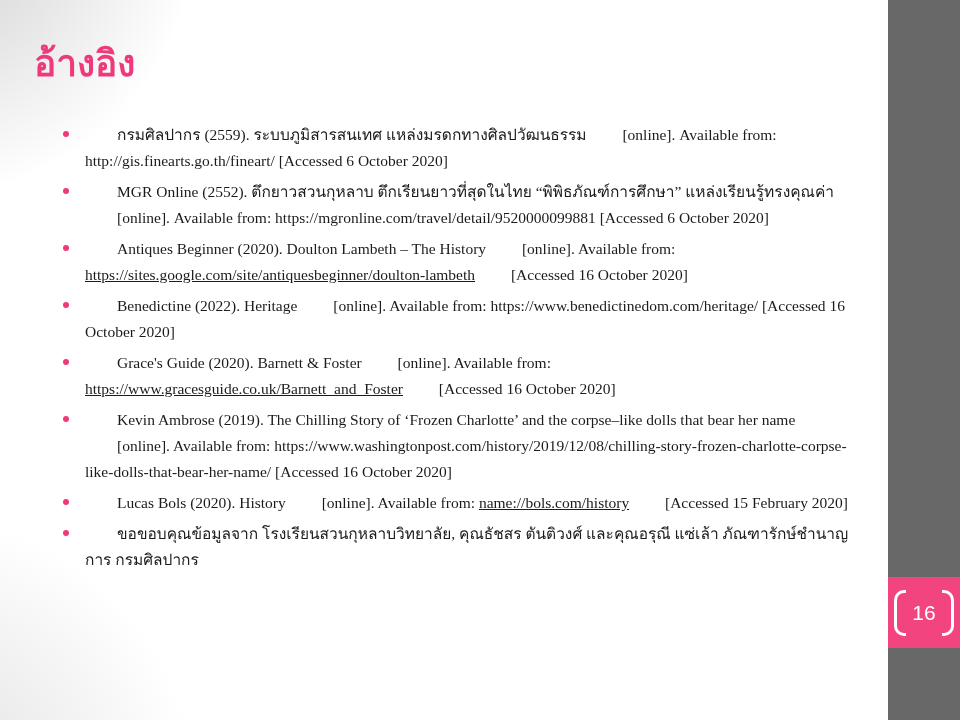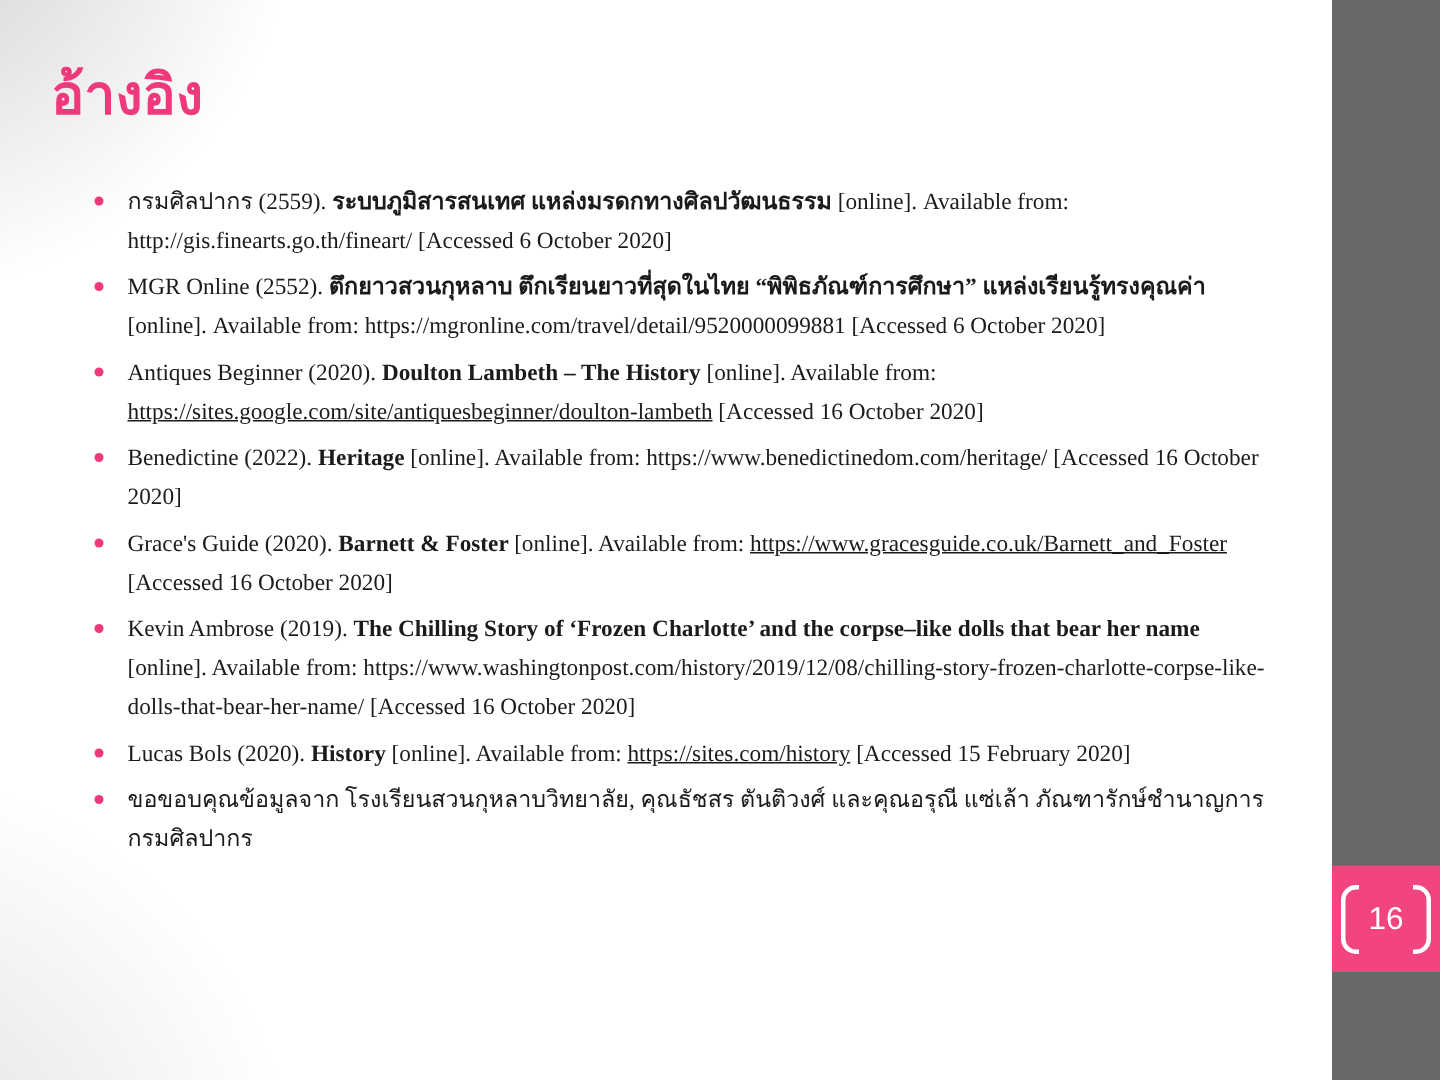--- a/index.html
+++ b/index.html
@@ -65,22 +65,22 @@
     font-size:15.5px;
     line-height:26px;
     color:#1b1b1b;
   }
   .dot {
     position:absolute; left:1px; top:9px;
     width:6px; height:6px;
     border-radius:50%;
     background:#EE3A7C;
   }
-  .seg-normal { font-weight:normal; }
-  .seg-bold   { font-weight:bold;text-align:center; }
+  .seg-normal { font-weight:normal;margin-left:32px; }
+  .seg-bold   { font-weight:normal;text-align:center; }
   .seg-link   { font-weight:normal; text-decoration:underline; color:#1b1b1b; cursor:pointer;margin-top:28px; }
 </style>
 </head>
 <body>
 
 <div class="slide">
   <div class="sidebar"></div>
 
   <div class="page-badge">
     <span class="bracket left"></span>
@@ -90,16 +90,16 @@
 
   <h1 class="title">อ้างอิง</h1>
 
   <ul class="refs" id="refs">
       <li><span class="dot"></span><span class="seg-normal">กรมศิลปากร (2559). </span><span class="seg-bold">ระบบภูมิสารสนเทศ แหล่งมรดกทางศิลปวัฒนธรรม </span><span class="seg-normal">[online]. Available from: http://gis.finearts.go.th/fineart/  [Accessed 6 October 2020]</span></li>
       <li><span class="dot"></span><span class="seg-normal">MGR Online (2552). </span><span class="seg-bold">ตึกยาวสวนกุหลาบ ตึกเรียนยาวที่สุดในไทย “พิพิธภัณฑ์การศึกษา” แหล่งเรียนรู้ทรงคุณค่า </span><span class="seg-normal">[online]. Available from: https://mgronline.com/travel/detail/9520000099881  [Accessed 6 October 2020]</span></li>
       <li><span class="dot"></span><span class="seg-normal">Antiques Beginner (2020). </span><span class="seg-bold">Doulton Lambeth – The History </span><span class="seg-normal">[online]. Available from: </span><span class="seg-link">https://sites.google.com/site/antiquesbeginner/doulton-lambeth</span><span class="seg-normal">  [Accessed 16 October 2020]</span></li>
       <li><span class="dot"></span><span class="seg-normal">Benedictine (2022). </span><span class="seg-bold">Heritage </span><span class="seg-normal">[online]. Available from: https://www.benedictinedom.com/heritage/ [Accessed 16 October 2020]</span></li>
       <li><span class="dot"></span><span class="seg-normal">Grace's Guide (2020). </span><span class="seg-bold">Barnett &amp; Foster </span><span class="seg-normal">[online]. Available from: </span><span class="seg-link">https://www.gracesguide.co.uk/Barnett_and_Foster</span><span class="seg-normal">  [Accessed 16 October 2020]</span></li>
       <li><span class="dot"></span><span class="seg-normal">Kevin Ambrose (2019). </span><span class="seg-bold">The Chilling Story of ‘Frozen Charlotte’ and the corpse–like dolls that bear her name </span><span class="seg-normal">[online]. Available from: https://www.washingtonpost.com/history/2019/12/08/chilling-story-frozen-charlotte-corpse-like-dolls-that-bear-her-name/  [Accessed 16 October 2020]</span></li>
-      <li><span class="dot"></span><span class="seg-normal">Lucas Bols (2020). </span><span class="seg-bold">History </span><span class="seg-normal">[online]. Available from: </span><span class="seg-link">https://sites.com/history</span><span class="seg-normal">  [Accessed 15 February 2020]</span></li>
+      <li><span class="dot"></span><span class="seg-normal">Lucas Bols (2020). </span><span class="seg-bold">History </span><span class="seg-normal">[online]. Available from: </span><span class="seg-link">name://bols.com/history</span><span class="seg-normal">  [Accessed 15 February 2020]</span></li>
       <li><span class="dot"></span><span class="seg-normal">ขอขอบคุณข้อมูลจาก โรงเรียนสวนกุหลาบวิทยาลัย, คุณธัชสร ตันติวงศ์ และคุณอรุณี แซ่เล้า ภัณฑารักษ์ชำนาญการ กรมศิลปากร</span></li>
     </ul>
 </div>
 
 </body></html>

